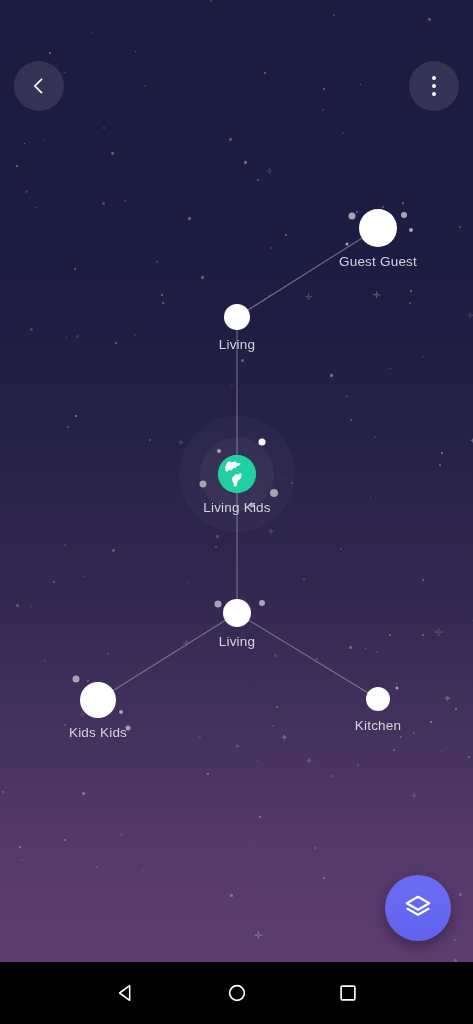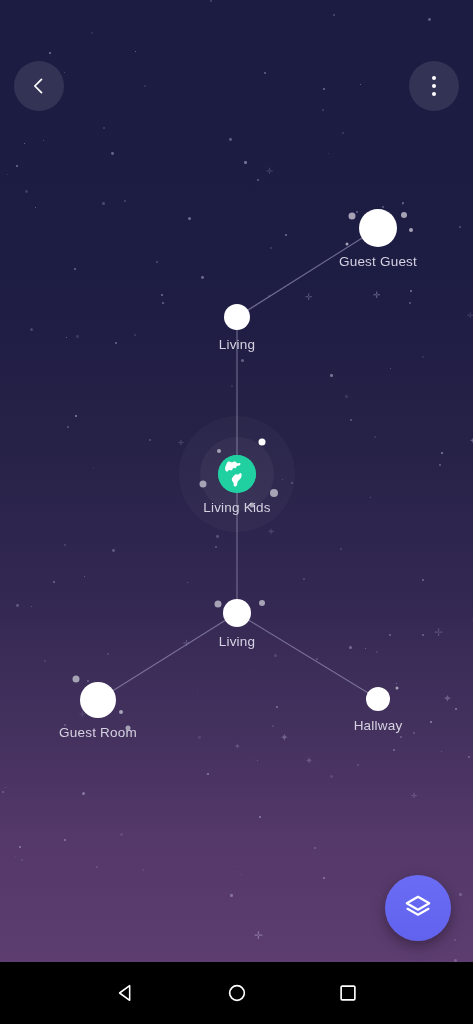--- a/index.html
+++ b/index.html
@@ -309,23 +309,23 @@
         <div class="nlabel" style="left: 237px; top: 337px;">Living</div>
         <div class="node globe" style="width: 38px; height: 38px; left: 237px; top: 474px;"><svg viewBox="0 0 36 36" width="100%" height="100%">
             <circle cx="18" cy="18" r="18" fill="#21d0a1"></circle>
             <path fill="#ffffff" d="M9.6 6.2c1.5-.5 2.3.6 3.6.6 1.1 0 1.7-.9 2.9-.7 1 .2 1.1 1.3 2.1 1.6 1 .3 1.7-.5 2.6-.1.8.4.6 1.5-.1 2-.8.6-2 .2-2.8.8-.7.5-.4 1.5-1.1 2-.8.5-1.7-.3-2.5.1-.7.4-.5 1.5-1.2 1.9-.9.5-1.8-.5-2.7-.2-.9.3-1.1 1.6-2 1.6-1 0-1.5-1.2-1.6-2.2-.2-1.3.2-2.6.8-3.8.5-1.1 1-2.9 2-3.6z"></path>
             <path fill="#ffffff" d="M16.4 18.4c1-.5 2 .4 2.9.1.8-.3 1-1.4 1.8-1.5.9-.1 1.3 1 1.3 1.9 0 1.4-.6 2.8-1.5 3.9-.8 1-2 1.8-2.4 3-.3 1-.1 2.2-.7 3.1-.5.8-1.8 1.2-2.5.6-.8-.7-.3-2-.6-3-.3-1.1-1.4-1.8-1.6-2.9-.2-1.2.5-2.4 1.3-3.3.6-.7 1.2-1.5 2-1.9z"></path>
           </svg></div>
         <div class="nlabel" style="left: 237px; top: 500px;">Living Kids</div>
         <div class="node" style="width: 28px; height: 28px; left: 237px; top: 613px;"></div>
         <div class="nlabel" style="left: 237px; top: 634px;">Living</div>
         <div class="node" style="width: 36px; height: 36px; left: 98px; top: 700px;"></div>
-        <div class="nlabel" style="left: 98px; top: 725px;">Guest Room</div>
+        <div class="nlabel" style="left: 98px; top: 725px;">Kids Kids</div>
         <div class="node" style="width: 24px; height: 24px; left: 378px; top: 699px;"></div>
-        <div class="nlabel" style="left: 378px; top: 718px;">Hallway</div>
+        <div class="nlabel" style="left: 378px; top: 718px;">Kitchen</div>
       </div>
   </div>
 
   <div class="circ-btn" style="left:14px; top:61px;">
     <svg width="20" height="20" viewBox="0 0 24 24" fill="none" stroke="#ffffff" stroke-width="2.1" stroke-linecap="round" stroke-linejoin="round">
       <polyline points="15 4 7 12 15 20"></polyline>
     </svg>
   </div>
 
   <div class="circ-btn" style="left:409px; top:61px;">

